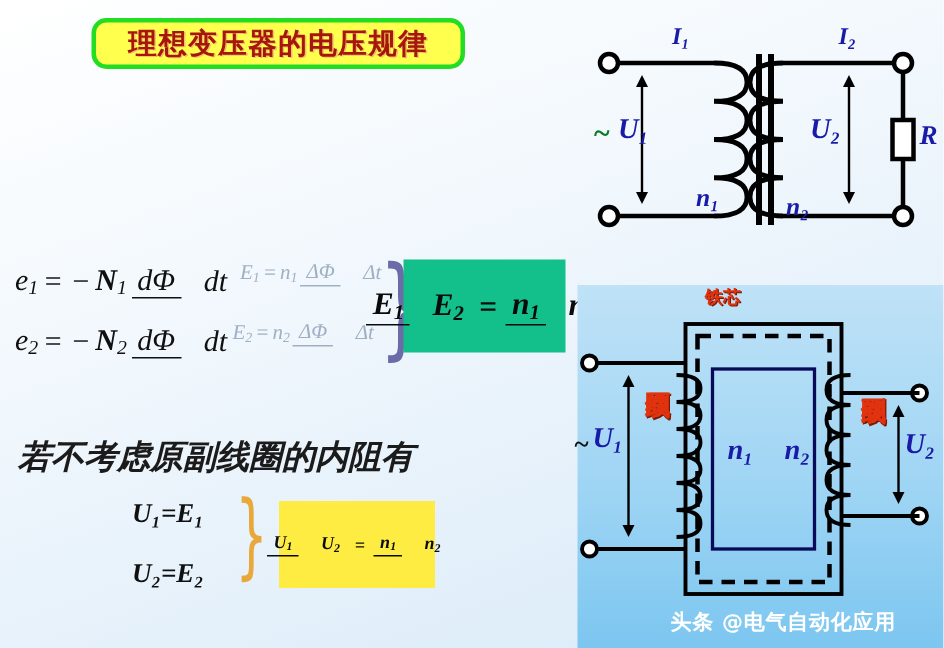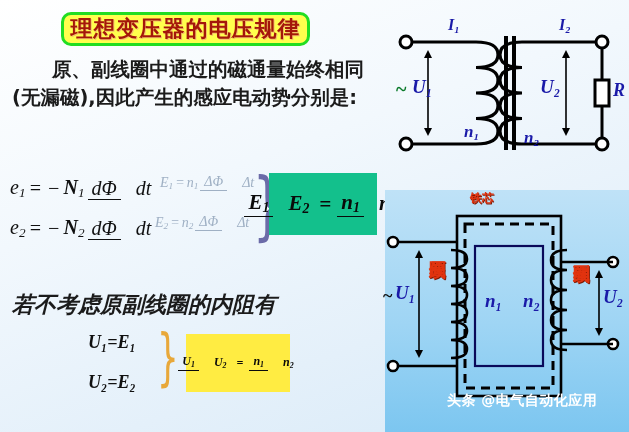--- a/index.html
+++ b/index.html
@@ -14,21 +14,21 @@
   }
 
   
   #title-box{
     position:absolute;left:61px;top:12px;width:249px;height:34px;
     background:#ffff4d;border:3px solid #22dd22;border-radius:10px;
     box-sizing:border-box;display:flex;align-items:center;justify-content:center;
   }
   #title-text{
     font-family:"DejaVu Sans", sans-serif;
-    font-weight:bold;font-size:22px;color:#a4170a;letter-spacing:1px;
+    font-weight:bold;font-size:19px;color:#a4170a;letter-spacing:1px;
     text-shadow:1px 1px 0 #f3c06a;
   }
 
   
   #para{
     position:absolute;left:12px;top:56px;width:380px;
     font-family:"DejaVu Sans", sans-serif;
     font-size:19.5px;font-weight:bold;color:#1b1b1b;line-height:1.42;
     text-indent:40px;
   }
@@ -86,36 +86,35 @@
   #circuit-panel{position:absolute;left:388px;top:18px;width:241px;height:172px;}
   #core-panel{position:absolute;left:385px;top:190px;width:244px;height:242px;
               background:linear-gradient(180deg,#bfe2f7 0%, #9fd5f4 55%, #7cc6f0 100%);}
 
   .lbl{position:absolute;font-family:"Liberation Serif",serif;font-style:italic;font-weight:bold;}
   .lbl-blue{color:#1a1aa8;}
   .lbl-red{color:#e1330f;font-style:normal;font-family:"DejaVu Sans",sans-serif;
            text-shadow:0.8px 0.8px 0 #7a1a05;}
 
   #watermark{
-    position:absolute;left:447px;top:392px;
+    position:absolute;left:447px;top:406px;
     font-family:"DejaVu Sans", sans-serif;font-size:14px;font-weight:bold;color:#ffffff;
     letter-spacing:0.5px;
   }
   .vert{writing-mode:vertical-rl;text-orientation:upright;line-height:1.0;}
 </style>
 </head>
 <body>
 
 <div id="slide">
 
   <div id="title-box">
     <span id="title-text">理想变压器的电压规律</span>
   </div>
 
-  <div id="para">原、副线圈中通过的磁通量始终相同(无漏磁),因此产生的感应电动势分别是:</div>
 
   <div class="mathrow" id="eq1">
     <span class="eq-main">
       <span><i>e</i><sub>1</sub></span>
       <span>= −</span>
       <span><b>N</b><sub>1</sub></span>
       <span class="frac">
         <span class="num">dΦ</span>
         <span class="den">dt</span>
       </span>

